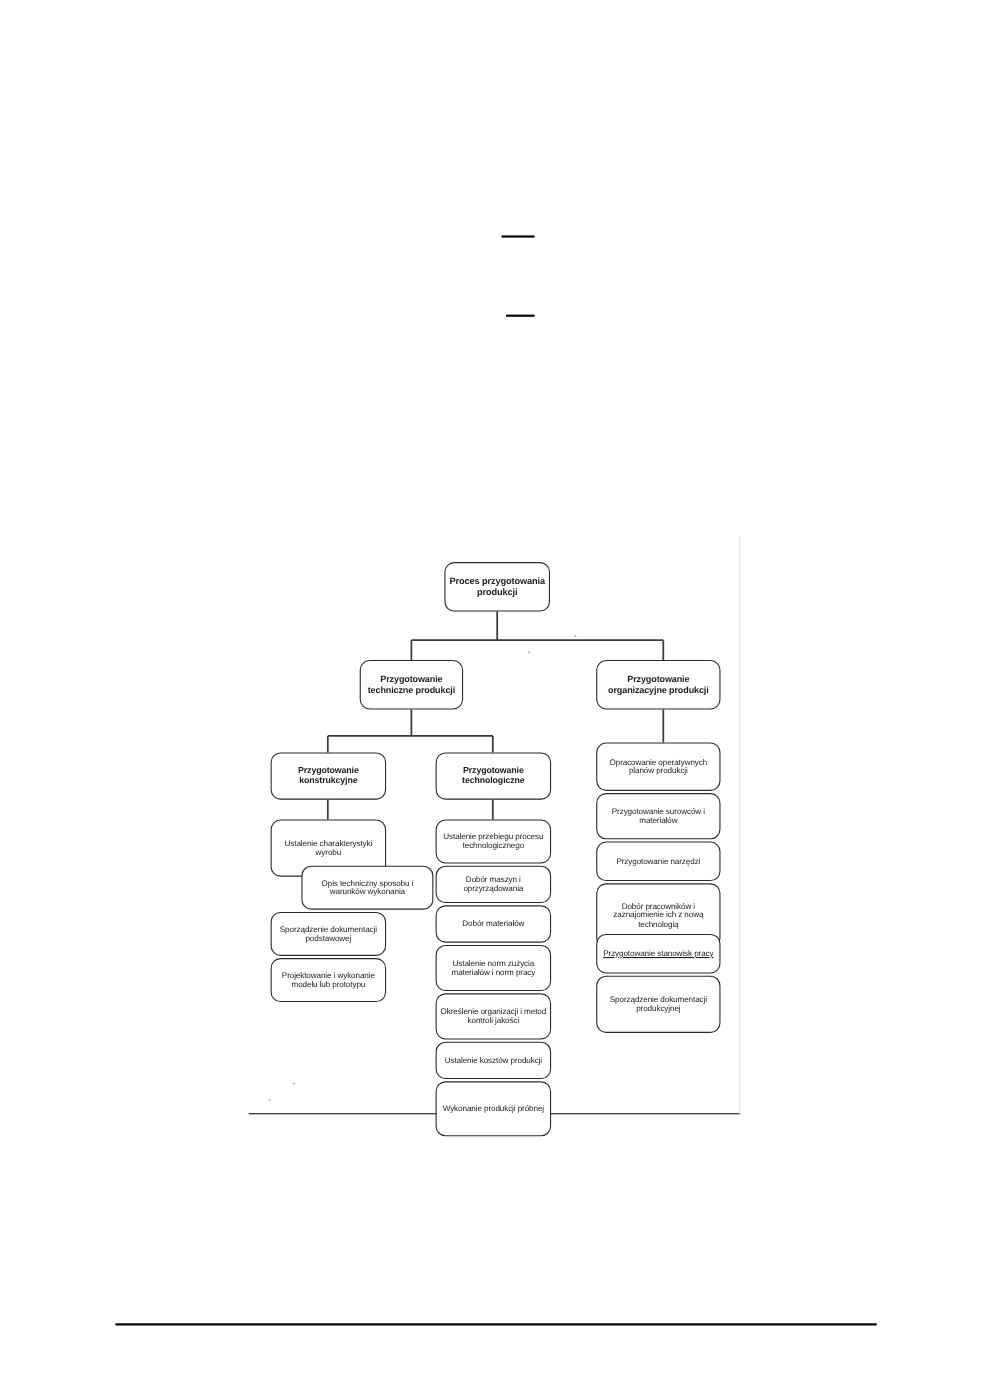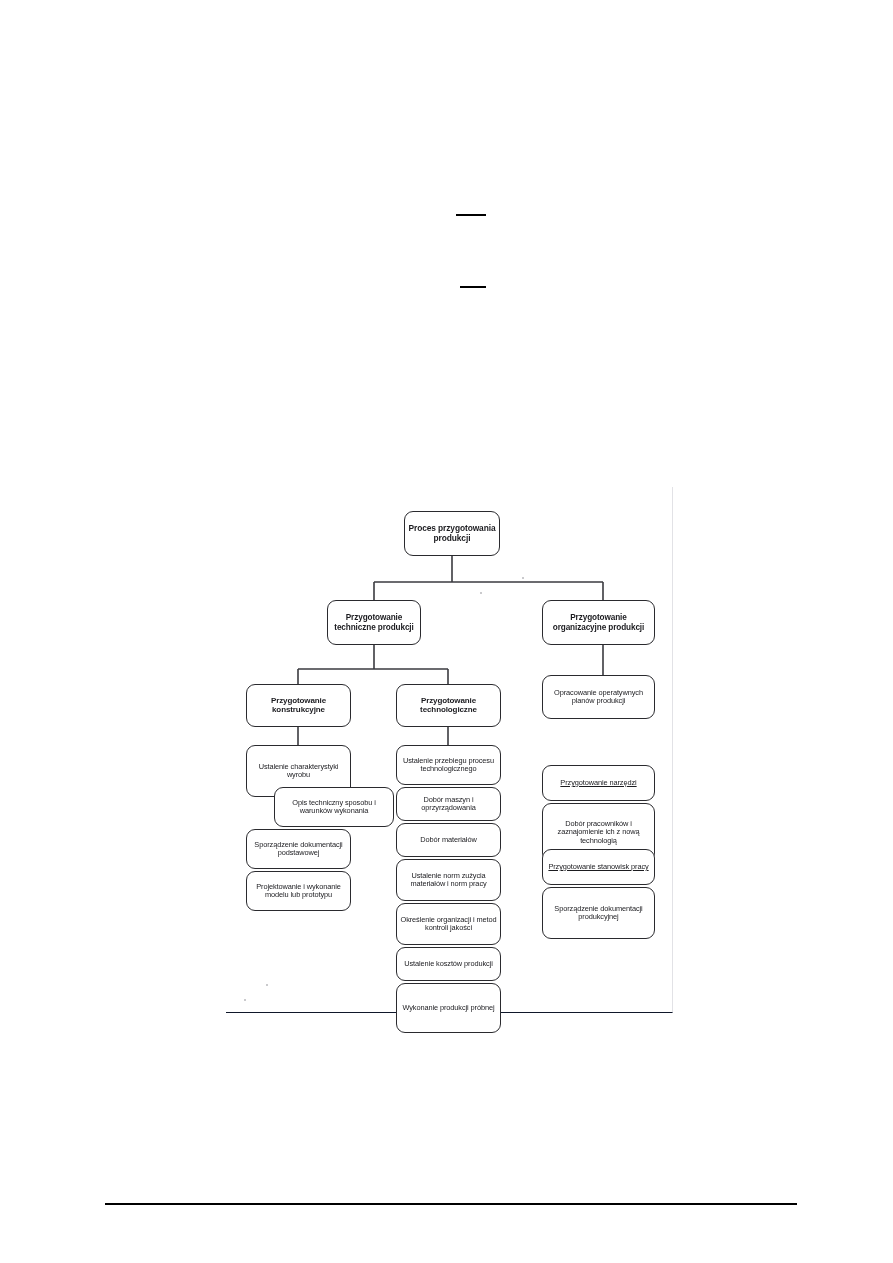--- a/index.html
+++ b/index.html
@@ -182,21 +182,24 @@
       <div class="node leaf" style="left:170px; top:460px; width:105px; height:34px;">
         <span>Ustalenie kosztów produkcji</span>
       </div>
       <div class="node leaf" style="left:170px; top:496px; width:105px; height:50px;">
         <span>Wykonanie produkcji próbnej</span>
       </div>
 
       <div class="node leaf" style="left:316px; top:188px; width:113px; height:44px;">
         <span>Opracowanie operatywnych planów produkcji</span>
       </div>
-      <div class="node leaf" style="left:316px; top:278px; width:113px; height:36px;text-decoration:underline;">
+      <div class="node leaf" style="left:316px; top:234px; width:113px; height:42px;">
+        <span>Przygotowanie surowców i materiałów</span>
+      </div>
+      <div class="node leaf" style="left:316px; top:278px; width:113px; height:36px;">
         <span>Przygotowanie narzędzi</span>
       </div>
       <div class="node leaf" style="left:316px; top:316px; width:113px; height:59px;">
         <span>Dobór pracowników i zaznajomienie ich z nową technologią</span>
       </div>
       <div class="node leaf" style="left:316px; top:362px; width:113px; height:36px;text-decoration:underline;">
         <span>Przygotowanie stanowisk pracy</span>
       </div>
       <div class="node leaf" style="left:316px; top:400px; width:113px; height:52px;">
         <span>Sporządzenie dokumentacji produkcyjnej</span>

